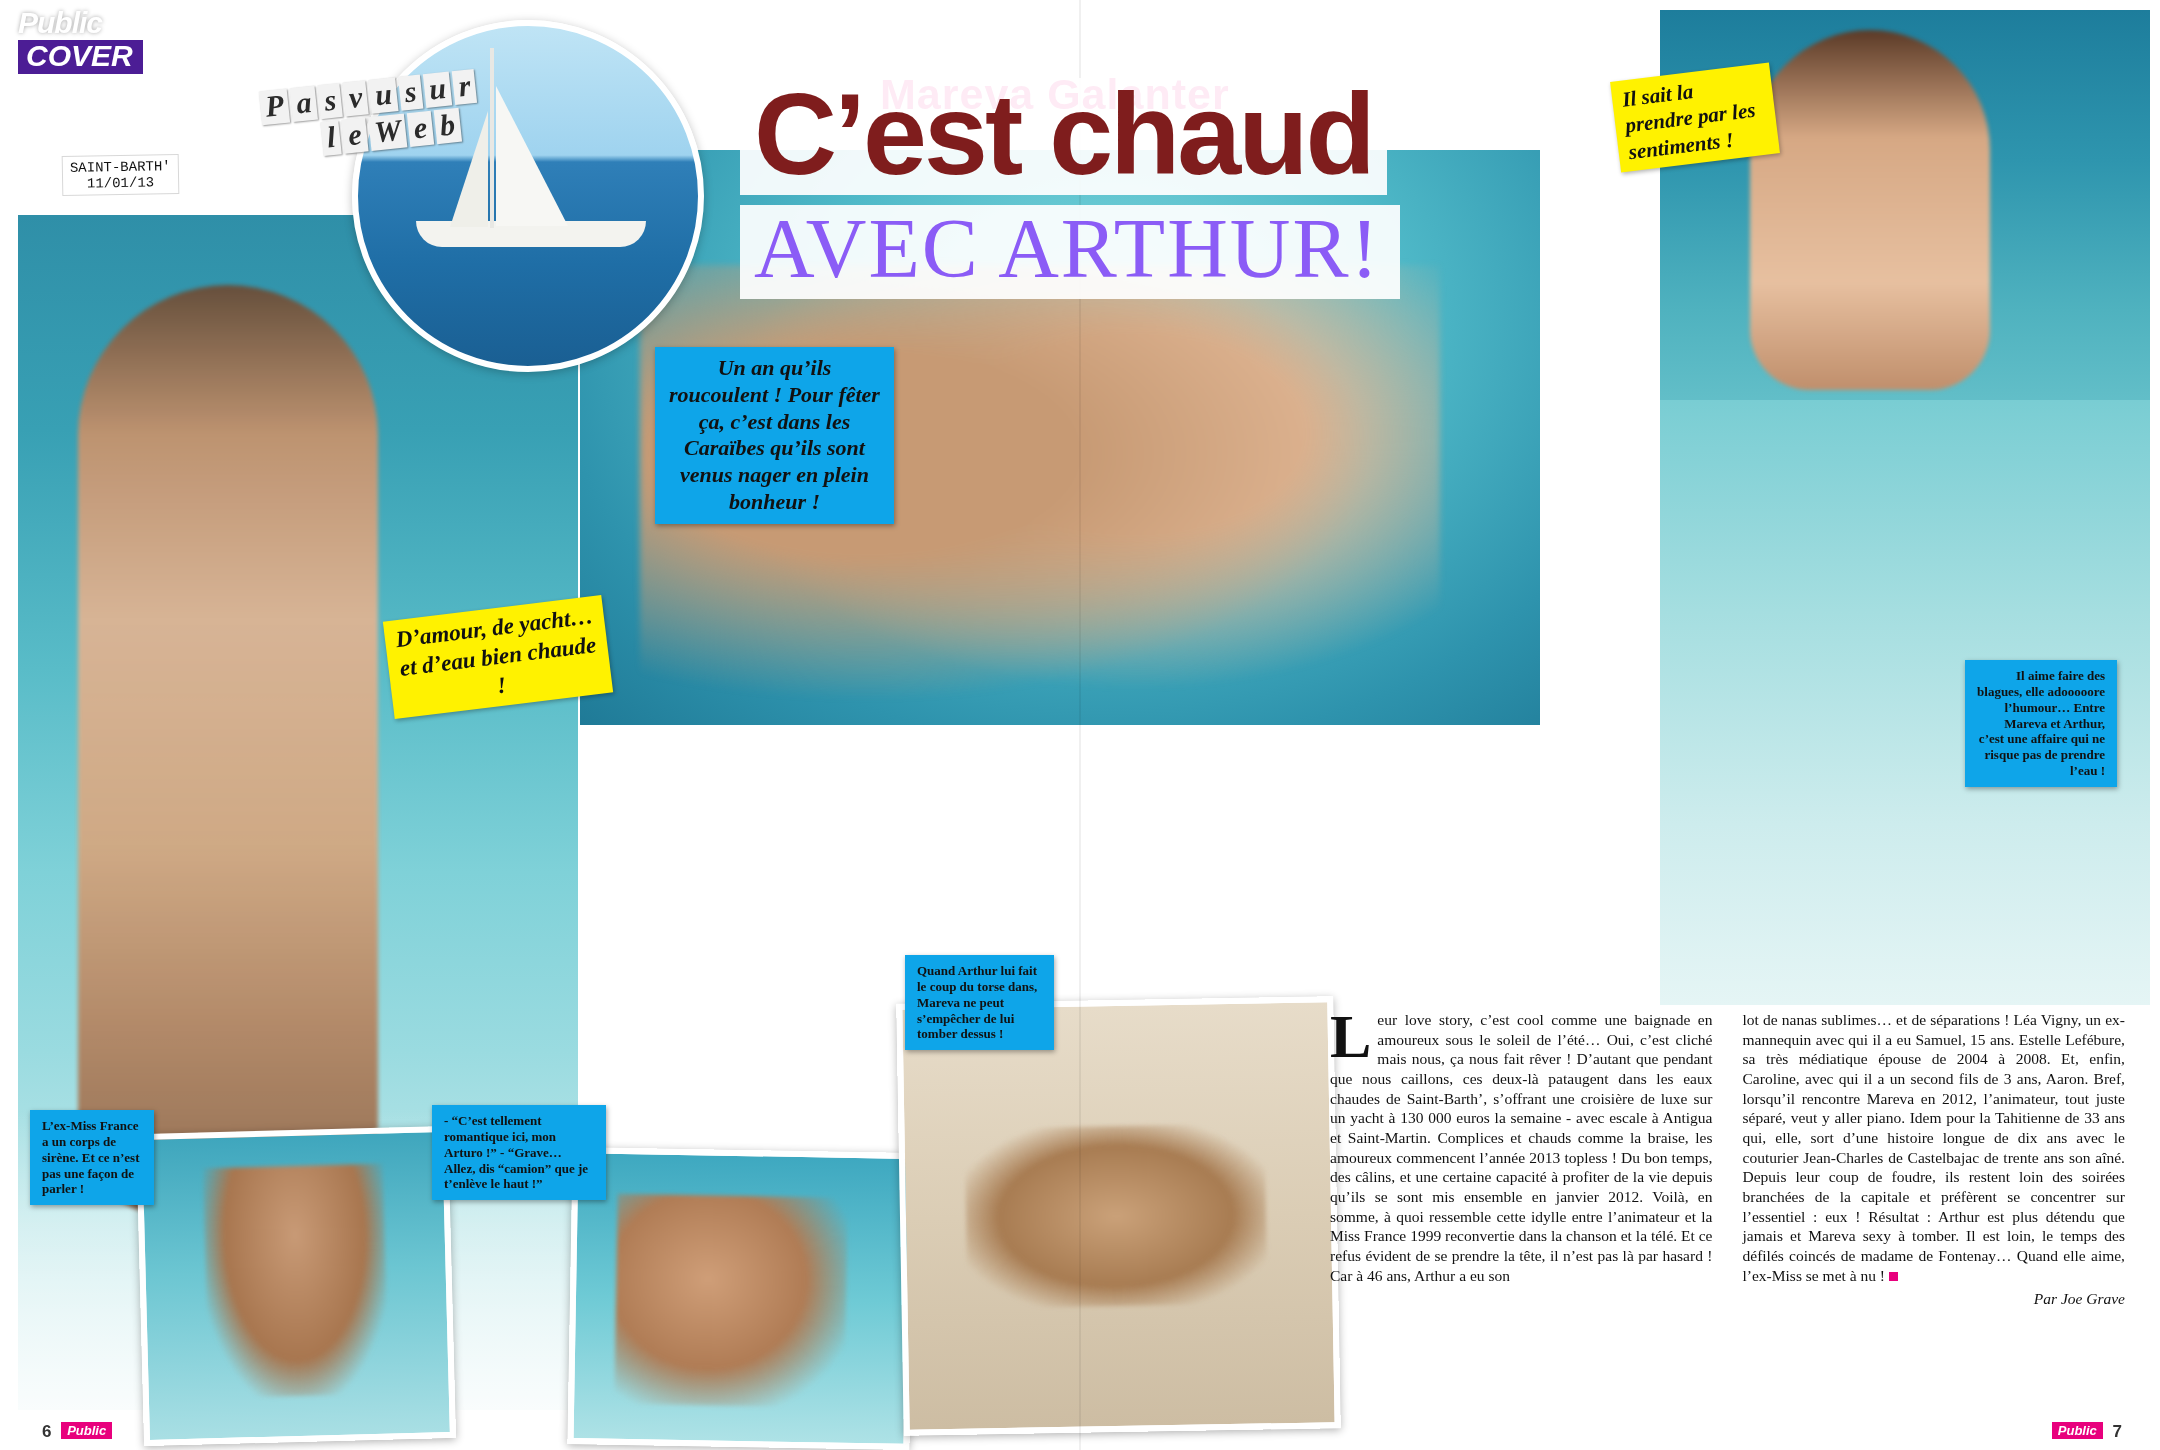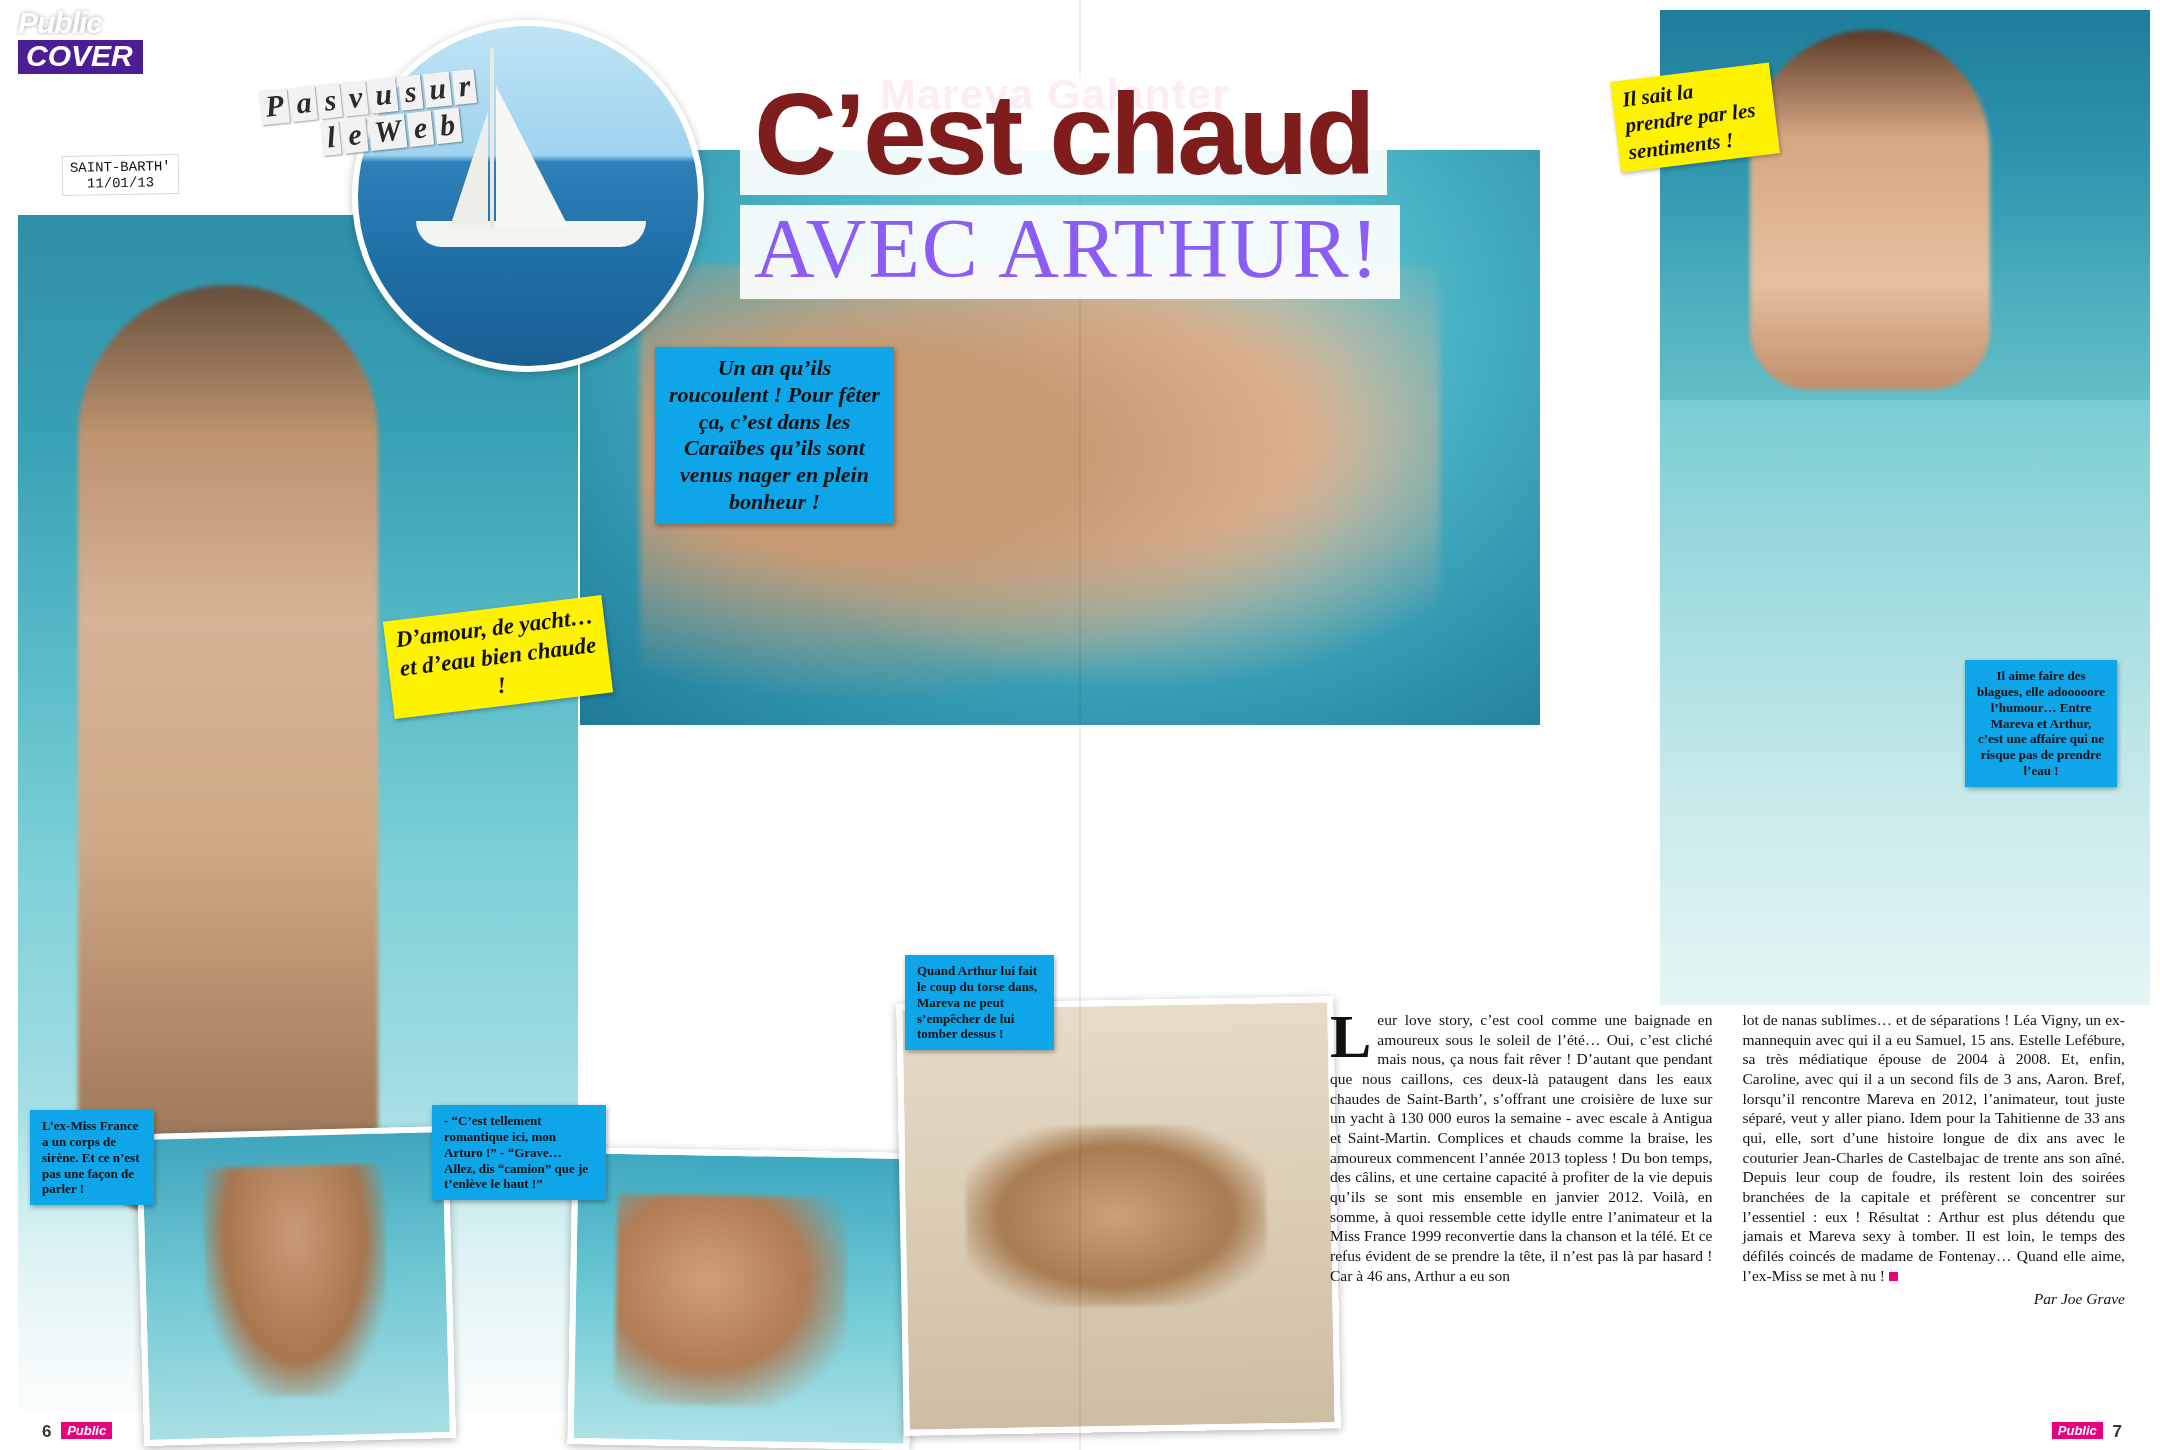--- a/index.html
+++ b/index.html
@@ -168,21 +168,21 @@
   
   .note-white{
     position:absolute;background:#0ea5e9;color:#111;
     font-family:"Liberation Serif", serif;font-weight:bold;font-style:italic;
     padding:8px 12px;line-height:1.22;box-shadow:1px 2px 5px rgba(0,0,0,.35);text-align:center;
   }
   .note-w-yacht{left:655px;top:347px;width:215px;font-size:22px;}
   .note-w-torse{left:905px;top:955px;width:125px;font-size:13px;text-align:left;font-style:normal;}
   .note-w-exmiss{left:30px;top:1110px;width:100px;font-size:13px;text-align:left;font-style:normal;}
   .note-w-romantique{left:432px;top:1105px;width:150px;font-size:13px;text-align:left;font-style:normal;}
-  .note-w-blagues{left:1965px;top:660px;width:128px;font-size:13px;text-align:center;font-style:normal;}
+  .note-w-blagues{left:1965px;top:660px;width:128px;font-size:13px;text-align:right;font-style:normal;}
 
   
   .article{
     position:absolute;left:1330px;top:1010px;width:795px;height:410px;
     column-count:2;column-gap:30px;
     font-family:"Liberation Serif", serif;font-size:15.5px;line-height:1.27;
     color:#111;text-align:justify;
   }
   .article p{margin:0;}
   .dropcap{

